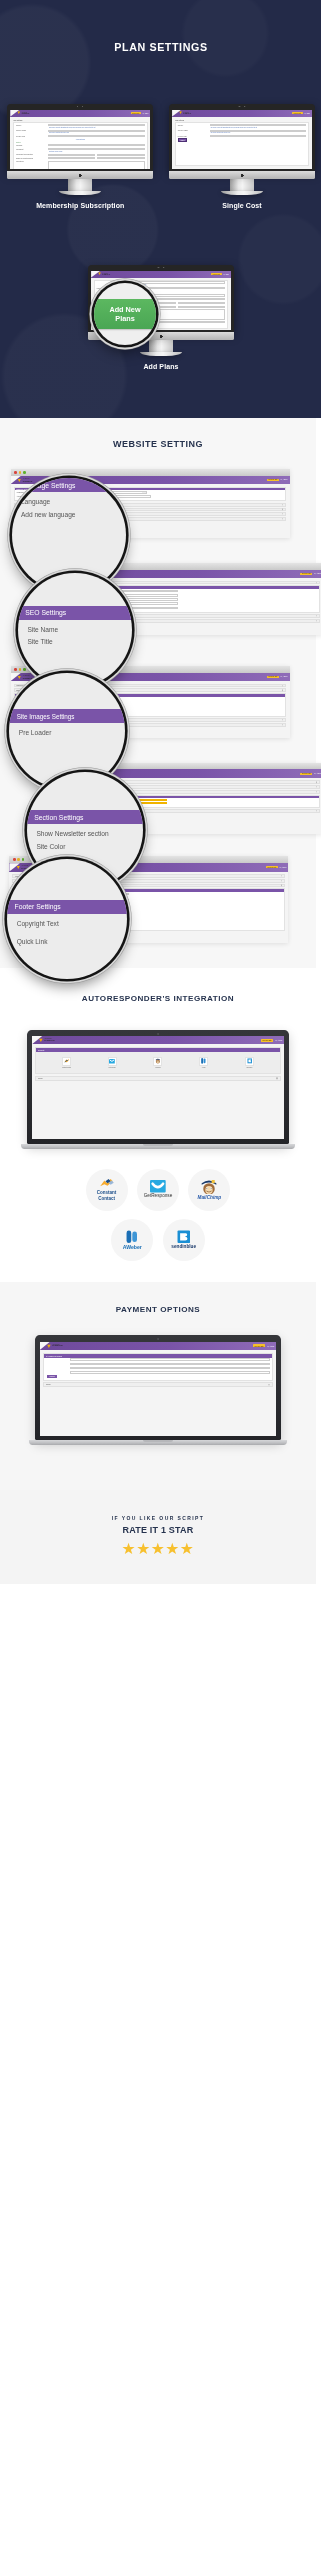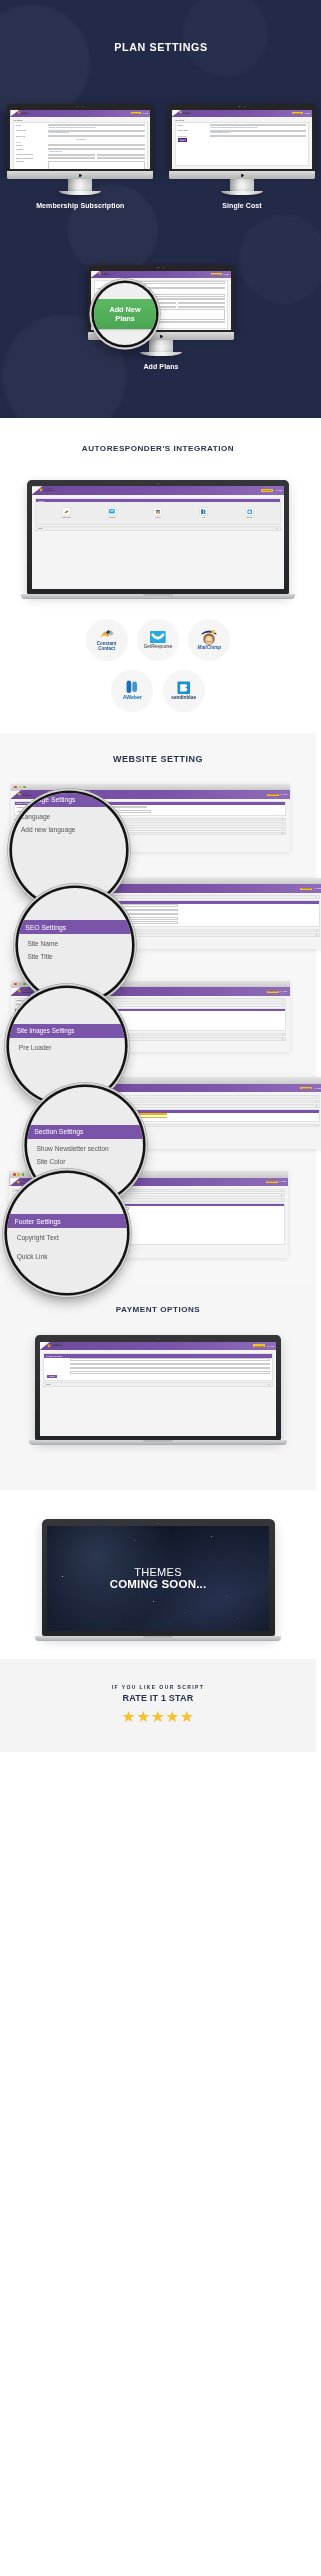--- a/index.html
+++ b/index.html
@@ -438,20 +438,310 @@
     </div>
 
     <div class="loupe green" style="left:94px; top:283px; width:62px; height:62px; align-items:center; justify-content:center;">
       <div class="btn-green">Add New Plans</div>
     </div>
     <svg class="cursor-hand" style="left:124px;top:318px;" viewBox="0 0 26 32">
       <path d="M9 2c0-1.1.9-2 2-2s2 .9 2 2v11h1V5c0-1.1.9-2 2-2s2 .9 2 2v8h1V7c0-1.1.9-2 2-2s2 .9 2 2v10c0 7-3 13-9 13-5 0-7-3-9-7L2 17c-.7-1.2.4-2.6 1.7-2.2L9 17V2z" fill="#ffffff" stroke="#1a1a1a" stroke-width="1.3"></path>
     </svg>
   </section>
 
+  <section class="sec-white" style="padding:21px 0 15.7px;">
+    <div class="hdr-dark2" style="font-size:9px;">WEBSITE SETTING</div>
+
+    <div style="position:relative;height:97px;">
+      <div class="browser" style="position:absolute;left:10.5px;top:20px;width:279px;">
+        <div class="chrome">
+          <span class="dot d1"></span>
+          <span class="dot d2"></span>
+          <span class="dot d3"></span>
+        </div>
+        <div class="view" style="height:62px;">
+          <div class="app">
+            <div class="topbar" style="height:8.4px;">
+              <div class="wedge" style="height:8.4px;width:15.7px;clip-path:polygon(0 0,10.5px 0,0 8.4px);"></div>
+              <div class="burger"></div>
+              <div class="logo">
+                <span class="mark" style="font-size:5.2px;">▼</span>
+                <span class="txt">
+                  <span class="t1" style="font-size:1.8px;">THEME</span>
+                  <span class="t2" style="font-size:2.3px;">PORTAL</span>
+                </span>
+              </div>
+              <div class="topright">
+                <span class="btn-preview" style="font-size:1.6px;">Preview Site</span>
+                <span class="hi-admin" style="font-size:1.6px;">Hi, Admin</span>
+              </div>
+            </div>
+            <div class="body" style="padding:2.6px 3.1px;">
+              <div class="panel" style="padding-bottom:1.6px;">
+                <div class="panel-h" style="font-size:1.6px;">Language Settings</div>
+                <div class="row">
+                  <span class="lbl" style="width:18px;font-size:1.6px;">Language</span>
+                  <span class="inp sel" style="height:2.6px;flex:none;width:110px;"></span>
+                </div>
+                <div class="row">
+                  <span class="lbl" style="width:18px;font-size:1.6px;">Add new language</span>
+                  <span class="inp" style="height:2.6px;flex:none;width:114px;"></span>
+                </div>
+              </div>
+              <div class="closed-row">SEO Settings</div>
+              <div class="closed-row">Site Images Settings</div>
+              <div class="closed-row">Section Settings</div>
+              <div class="closed-row">Footer Settings</div>
+            </div>
+          </div>
+        </div>
+      </div>
+      <div class="loupe" style="left:11.5px;top:29px;width:114px;height:114px;">
+        <div class="lp-head">Language Settings</div>
+        <div class="lp-item">Language</div>
+        <div class="lp-item">Add new language</div>
+        <div class="lp-foot"></div>
+      </div>
+    </div>
+
+    <div style="position:relative;height:100px;">
+      <div class="browser" style="position:absolute;left:44px;top:17px;width:279px;">
+        <div class="chrome">
+          <span class="dot d1"></span>
+          <span class="dot d2"></span>
+          <span class="dot d3"></span>
+        </div>
+        <div class="view" style="height:65px;">
+          <div class="app">
+            <div class="topbar" style="height:8.4px;">
+              <div class="wedge" style="height:8.4px;width:15.7px;clip-path:polygon(0 0,10.5px 0,0 8.4px);"></div>
+              <div class="burger"></div>
+              <div class="logo">
+                <span class="mark" style="font-size:5.2px;">▼</span>
+                <span class="txt">
+                  <span class="t1" style="font-size:1.8px;">THEME</span>
+                  <span class="t2" style="font-size:2.3px;">PORTAL</span>
+                </span>
+              </div>
+              <div class="topright">
+                <span class="btn-preview" style="font-size:1.6px;">Preview Site</span>
+                <span class="hi-admin" style="font-size:1.6px;">Hi, Admin</span>
+              </div>
+            </div>
+            <div class="body" style="padding:2.6px 3.1px;">
+              <div class="closed-row">Language Settings</div>
+              <div class="panel" style="padding-bottom:1.6px;">
+                <div class="panel-h" style="font-size:1.6px;">SEO Settings</div>
+                <div class="row">
+                  <span class="lbl" style="width:21px;font-size:1.6px;">Site Name</span>
+                  <span class="inp" style="height:2.6px;flex:none;width:105px;"></span>
+                </div>
+                <div class="row">
+                  <span class="lbl" style="width:21px;font-size:1.6px;">Site Title</span>
+                  <span class="inp" style="height:2.6px;flex:none;width:105px;"></span>
+                </div>
+                <div class="row">
+                    <span class="lbl" style="width:21px;"></span>
+                    <span class="inp" style="height:2.6px;flex:none;width:105px;"></span>
+                  </div>
+                <div class="row">
+                    <span class="lbl" style="width:21px;"></span>
+                    <span class="inp" style="height:2.6px;flex:none;width:105px;"></span>
+                  </div>
+                <div class="row">
+                    <span class="lbl" style="width:21px;"></span>
+                    <span class="inp" style="height:2.6px;flex:none;width:105px;"></span>
+                  </div>
+              </div>
+              <div class="closed-row">Site Images Settings</div>
+              <div class="closed-row">Section Settings</div>
+            </div>
+          </div>
+        </div>
+      </div>
+      <div class="loupe" style="left:18px;top:27px;width:114px;height:114px;">
+        <div class="lp-head" style="margin-top:32.5px;">SEO Settings</div>
+        <div class="lp-item">Site Name</div>
+        <div class="lp-item">Site Title</div>
+      </div>
+    </div>
+
+    <div style="position:relative;height:101px;">
+      <div class="browser" style="position:absolute;left:10.5px;top:20px;width:279px;">
+        <div class="chrome">
+          <span class="dot d1"></span>
+          <span class="dot d2"></span>
+          <span class="dot d3"></span>
+        </div>
+        <div class="view" style="height:65px;">
+          <div class="app">
+            <div class="topbar" style="height:8.4px;">
+              <div class="wedge" style="height:8.4px;width:15.7px;clip-path:polygon(0 0,10.5px 0,0 8.4px);"></div>
+              <div class="burger"></div>
+              <div class="logo">
+                <span class="mark" style="font-size:5.2px;">▼</span>
+                <span class="txt">
+                  <span class="t1" style="font-size:1.8px;">THEME</span>
+                  <span class="t2" style="font-size:2.3px;">PORTAL</span>
+                </span>
+              </div>
+              <div class="topright">
+                <span class="btn-preview" style="font-size:1.6px;">Preview Site</span>
+                <span class="hi-admin" style="font-size:1.6px;">Hi, Admin</span>
+              </div>
+            </div>
+            <div class="body" style="padding:2.6px 3.1px;">
+              <div class="closed-row">Language Settings</div>
+              <div class="closed-row">SEO Settings</div>
+              <div class="panel" style="padding-bottom:2.1px;">
+                <div class="panel-h" style="font-size:1.6px;">Site Images Settings</div>
+                <div class="row" style="align-items:flex-start;">
+                  <span class="lbl" style="width:21px;font-size:1.6px;">Pre Loader</span>
+                  <span style="display:flex;flex-direction:column;gap:1.6px;">
+                    <span style="width:13.6px;height:6.8px;background:#fff;border:0.2px solid #ddd;display:flex;align-items:center;justify-content:center;color:#f0b400;font-size:3.1px;">▼</span>
+                    <span style="width:13.6px;height:6.8px;background:#fff;border:0.2px solid #ddd;display:flex;align-items:center;justify-content:center;color:#f0b400;font-size:3.1px;">▼</span>
+                  </span>
+                </div>
+              </div>
+              <div class="closed-row">Section Settings</div>
+              <div class="closed-row">Footer Settings</div>
+            </div>
+          </div>
+        </div>
+      </div>
+      <div class="loupe" style="left:9.4px;top:27px;width:116px;height:116px;">
+        <div class="lp-head" style="margin-top:36px;font-size:6.3px;">Site Images Settings</div>
+        <div class="lp-item">Pre Loader</div>
+      </div>
+    </div>
+
+    <div style="position:relative;height:100px;">
+      <div class="browser" style="position:absolute;left:44px;top:15.7px;width:279px;">
+        <div class="chrome">
+          <span class="dot d1"></span>
+          <span class="dot d2"></span>
+          <span class="dot d3"></span>
+        </div>
+        <div class="view" style="height:65px;">
+          <div class="app">
+            <div class="topbar" style="height:8.4px;">
+              <div class="wedge" style="height:8.4px;width:15.7px;clip-path:polygon(0 0,10.5px 0,0 8.4px);"></div>
+              <div class="burger"></div>
+              <div class="logo">
+                <span class="mark" style="font-size:5.2px;">▼</span>
+                <span class="txt">
+                  <span class="t1" style="font-size:1.8px;">THEME</span>
+                  <span class="t2" style="font-size:2.3px;">PORTAL</span>
+                </span>
+              </div>
+              <div class="topright">
+                <span class="btn-preview" style="font-size:1.6px;">Preview Site</span>
+                <span class="hi-admin" style="font-size:1.6px;">Hi, Admin</span>
+              </div>
+            </div>
+            <div class="body" style="padding:2.6px 3.1px;">
+              <div class="closed-row">Language Settings</div>
+              <div class="closed-row">SEO Settings</div>
+              <div class="closed-row">Site Images Settings</div>
+              <div class="panel" style="padding-bottom:2.1px;">
+                <div class="panel-h" style="font-size:1.6px;">Section Settings</div>
+                <div class="row">
+                  <span class="lbl" style="width:31px;font-size:1.6px;">Show Newsletter section</span>
+                  <span class="bar-yellow" style="width:84px;"></span>
+                </div>
+                <div class="row">
+                  <span class="lbl" style="width:31px;font-size:1.6px;">Site Color</span>
+                  <span class="bar-yellow" style="width:84px;"></span>
+                </div>
+              </div>
+              <div class="closed-row">Footer Settings</div>
+            </div>
+          </div>
+        </div>
+      </div>
+      <div class="loupe" style="left:27px;top:25px;width:116px;height:116px;">
+        <div class="lp-head" style="margin-top:38px;">Section Settings</div>
+        <div class="lp-item">Show Newsletter section</div>
+        <div class="lp-item">Site Color</div>
+      </div>
+    </div>
+
+    <div style="position:relative;height:105px;">
+      <div class="browser" style="position:absolute;left:9.4px;top:9.4px;width:279px;">
+        <div class="chrome">
+          <span class="dot d1"></span>
+          <span class="dot d2"></span>
+          <span class="dot d3"></span>
+        </div>
+        <div class="view" style="height:80px;">
+          <div class="app">
+            <div class="topbar" style="height:8.4px;">
+              <div class="wedge" style="height:8.4px;width:15.7px;clip-path:polygon(0 0,10.5px 0,0 8.4px);"></div>
+              <div class="burger"></div>
+              <div class="logo">
+                <span class="mark" style="font-size:5.2px;">▼</span>
+                <span class="txt">
+                  <span class="t1" style="font-size:1.8px;">THEME</span>
+                  <span class="t2" style="font-size:2.3px;">PORTAL</span>
+                </span>
+              </div>
+              <div class="topright">
+                <span class="btn-preview" style="font-size:1.6px;">Preview Site</span>
+                <span class="hi-admin" style="font-size:1.6px;">Hi, Admin</span>
+              </div>
+            </div>
+            <div class="body" style="padding:2.6px 3.1px;">
+              <div class="closed-row">Language Settings</div>
+              <div class="closed-row">SEO Settings</div>
+              <div class="closed-row">Site Images Settings</div>
+              <div class="panel" style="padding-bottom:2.1px;">
+                <div class="panel-h" style="font-size:1.6px;">Footer Settings</div>
+                <div class="row">
+                    <span class="lbl" style="width:17px;font-size:1.6px;">Copyright Text</span>
+                    <span class="inp" style="height:2.6px;flex:none;width:94px;"></span>
+                  </div>
+                <div class="hint" style="padding-left:21px;">Checkbox shows, whether it to display to user or not.</div>
+                <div class="row">
+                    <span class="lbl" style="width:17px;font-size:1.6px;">Quick Link</span>
+                    <span class="inp" style="height:2.6px;flex:none;width:94px;"></span>
+                  </div>
+                <div class="hint" style="padding-left:21px;">Checkbox shows, whether it to display to user or not.</div>
+                <div class="row">
+                    <span class="lbl" style="width:17px;"></span>
+                    <span class="inp" style="height:2.6px;flex:none;width:94px;"></span>
+                  </div>
+                <div class="hint" style="padding-left:21px;">Checkbox shows, whether it to display to user or not.</div>
+                <div class="row">
+                    <span class="lbl" style="width:17px;font-size:1.6px;">Address</span>
+                    <span class="inp" style="height:2.6px;flex:none;width:94px;"></span>
+                  </div>
+                <div class="hint" style="padding-left:21px;">Checkbox shows, whether it to display to user or not.</div>
+                <div class="row">
+                    <span class="lbl" style="width:17px;font-size:1.6px;">Phone</span>
+                    <span class="inp" style="height:2.6px;flex:none;width:94px;"></span>
+                  </div>
+                <div class="hint" style="padding-left:21px;">Checkbox shows, whether it to display to user or not.</div>
+                <div class="row">
+                    <span class="lbl" style="width:17px;font-size:1.6px;">Email</span>
+                    <span class="inp" style="height:2.6px;flex:none;width:94px;"></span>
+                  </div>
+                <div class="hint" style="padding-left:21px;">Checkbox shows, whether it to display to user or not.</div>
+              </div>
+            </div>
+          </div>
+        </div>
+      </div>
+      <div class="loupe" style="left:7.3px;top:11.5px;width:120px;height:120px;">
+        <div class="lp-head" style="margin-top:41px;">Footer Settings</div>
+        <div class="lp-item">Copyright Text</div>
+        <div class="lp-item" style="padding-top:11.5px;">Quick Link</div>
+      </div>
+    </div>
+  </section>
+
   <section class="sec-white" style="background:#fff;padding:26px 0 21px;">
     <div class="hdr-dark2" style="font-size:8.1px;">AUTORESPONDER'S INTEGRATION</div>
 
     <div class="laptop" style="width:262px;margin:27px auto 0;">
       <div class="lid">
         <div class="cam2"></div>
         <div class="disp" style="height:103px;">
           <div class="app">
             <div class="topbar" style="height:8.4px;">
               <div class="wedge" style="height:8.4px;width:15.7px;clip-path:polygon(0 0,10.5px 0,0 8.4px);"></div>
@@ -573,310 +863,20 @@
       <div class="circ">
         <svg width="13.6" height="13.6" viewBox="0 0 26 26">
           <rect x="1" y="1" width="24" height="24" rx="2" fill="#1b8fd4"></rect>
           <path d="M6 6 H17 Q19.5 6 19.5 9 Q19.5 12 15 12.5 Q20 13 20 16.5 Q20 20 16 20 H6Z" fill="#fff"></path>
         </svg>
         <div class="cname" style="color:#1b3a6b;font-size:4.7px;">sendinblue</div>
       </div>
     </div>
   </section>
 
-  <section class="sec-white" style="padding:21px 0 15.7px;">
-    <div class="hdr-dark2" style="font-size:9px;">WEBSITE SETTING</div>
-
-    <div style="position:relative;height:97px;">
-      <div class="browser" style="position:absolute;left:10.5px;top:20px;width:279px;">
-        <div class="chrome">
-          <span class="dot d1"></span>
-          <span class="dot d2"></span>
-          <span class="dot d3"></span>
-        </div>
-        <div class="view" style="height:62px;">
-          <div class="app">
-            <div class="topbar" style="height:8.4px;">
-              <div class="wedge" style="height:8.4px;width:15.7px;clip-path:polygon(0 0,10.5px 0,0 8.4px);"></div>
-              <div class="burger"></div>
-              <div class="logo">
-                <span class="mark" style="font-size:5.2px;">▼</span>
-                <span class="txt">
-                  <span class="t1" style="font-size:1.8px;">THEME</span>
-                  <span class="t2" style="font-size:2.3px;">PORTAL</span>
-                </span>
-              </div>
-              <div class="topright">
-                <span class="btn-preview" style="font-size:1.6px;">Preview Site</span>
-                <span class="hi-admin" style="font-size:1.6px;">Hi, Admin</span>
-              </div>
-            </div>
-            <div class="body" style="padding:2.6px 3.1px;">
-              <div class="panel" style="padding-bottom:1.6px;">
-                <div class="panel-h" style="font-size:1.6px;">Language Settings</div>
-                <div class="row">
-                  <span class="lbl" style="width:18px;font-size:1.6px;">Language</span>
-                  <span class="inp sel" style="height:2.6px;flex:none;width:110px;"></span>
-                </div>
-                <div class="row">
-                  <span class="lbl" style="width:18px;font-size:1.6px;">Add new language</span>
-                  <span class="inp" style="height:2.6px;flex:none;width:114px;"></span>
-                </div>
-              </div>
-              <div class="closed-row">SEO Settings</div>
-              <div class="closed-row">Site Images Settings</div>
-              <div class="closed-row">Section Settings</div>
-              <div class="closed-row">Footer Settings</div>
-            </div>
-          </div>
-        </div>
-      </div>
-      <div class="loupe" style="left:11.5px;top:29px;width:114px;height:114px;">
-        <div class="lp-head">Language Settings</div>
-        <div class="lp-item">Language</div>
-        <div class="lp-item">Add new language</div>
-        <div class="lp-foot"></div>
-      </div>
-    </div>
-
-    <div style="position:relative;height:100px;">
-      <div class="browser" style="position:absolute;left:44px;top:17px;width:279px;">
-        <div class="chrome">
-          <span class="dot d1"></span>
-          <span class="dot d2"></span>
-          <span class="dot d3"></span>
-        </div>
-        <div class="view" style="height:65px;">
-          <div class="app">
-            <div class="topbar" style="height:8.4px;">
-              <div class="wedge" style="height:8.4px;width:15.7px;clip-path:polygon(0 0,10.5px 0,0 8.4px);"></div>
-              <div class="burger"></div>
-              <div class="logo">
-                <span class="mark" style="font-size:5.2px;">▼</span>
-                <span class="txt">
-                  <span class="t1" style="font-size:1.8px;">THEME</span>
-                  <span class="t2" style="font-size:2.3px;">PORTAL</span>
-                </span>
-              </div>
-              <div class="topright">
-                <span class="btn-preview" style="font-size:1.6px;">Preview Site</span>
-                <span class="hi-admin" style="font-size:1.6px;">Hi, Admin</span>
-              </div>
-            </div>
-            <div class="body" style="padding:2.6px 3.1px;">
-              <div class="closed-row">Language Settings</div>
-              <div class="panel" style="padding-bottom:1.6px;">
-                <div class="panel-h" style="font-size:1.6px;">SEO Settings</div>
-                <div class="row">
-                  <span class="lbl" style="width:21px;font-size:1.6px;">Site Name</span>
-                  <span class="inp" style="height:2.6px;flex:none;width:105px;"></span>
-                </div>
-                <div class="row">
-                  <span class="lbl" style="width:21px;font-size:1.6px;">Site Title</span>
-                  <span class="inp" style="height:2.6px;flex:none;width:105px;"></span>
-                </div>
-                <div class="row">
-                    <span class="lbl" style="width:21px;"></span>
-                    <span class="inp" style="height:2.6px;flex:none;width:105px;"></span>
-                  </div>
-                <div class="row">
-                    <span class="lbl" style="width:21px;"></span>
-                    <span class="inp" style="height:2.6px;flex:none;width:105px;"></span>
-                  </div>
-                <div class="row">
-                    <span class="lbl" style="width:21px;"></span>
-                    <span class="inp" style="height:2.6px;flex:none;width:105px;"></span>
-                  </div>
-              </div>
-              <div class="closed-row">Site Images Settings</div>
-              <div class="closed-row">Section Settings</div>
-            </div>
-          </div>
-        </div>
-      </div>
-      <div class="loupe" style="left:18px;top:27px;width:114px;height:114px;">
-        <div class="lp-head" style="margin-top:32.5px;">SEO Settings</div>
-        <div class="lp-item">Site Name</div>
-        <div class="lp-item">Site Title</div>
-      </div>
-    </div>
-
-    <div style="position:relative;height:101px;">
-      <div class="browser" style="position:absolute;left:10.5px;top:20px;width:279px;">
-        <div class="chrome">
-          <span class="dot d1"></span>
-          <span class="dot d2"></span>
-          <span class="dot d3"></span>
-        </div>
-        <div class="view" style="height:65px;">
-          <div class="app">
-            <div class="topbar" style="height:8.4px;">
-              <div class="wedge" style="height:8.4px;width:15.7px;clip-path:polygon(0 0,10.5px 0,0 8.4px);"></div>
-              <div class="burger"></div>
-              <div class="logo">
-                <span class="mark" style="font-size:5.2px;">▼</span>
-                <span class="txt">
-                  <span class="t1" style="font-size:1.8px;">THEME</span>
-                  <span class="t2" style="font-size:2.3px;">PORTAL</span>
-                </span>
-              </div>
-              <div class="topright">
-                <span class="btn-preview" style="font-size:1.6px;">Preview Site</span>
-                <span class="hi-admin" style="font-size:1.6px;">Hi, Admin</span>
-              </div>
-            </div>
-            <div class="body" style="padding:2.6px 3.1px;">
-              <div class="closed-row">Language Settings</div>
-              <div class="closed-row">SEO Settings</div>
-              <div class="panel" style="padding-bottom:2.1px;">
-                <div class="panel-h" style="font-size:1.6px;">Site Images Settings</div>
-                <div class="row" style="align-items:flex-start;">
-                  <span class="lbl" style="width:21px;font-size:1.6px;">Pre Loader</span>
-                  <span style="display:flex;flex-direction:column;gap:1.6px;">
-                    <span style="width:13.6px;height:6.8px;background:#fff;border:0.2px solid #ddd;display:flex;align-items:center;justify-content:center;color:#f0b400;font-size:3.1px;">▼</span>
-                    <span style="width:13.6px;height:6.8px;background:#fff;border:0.2px solid #ddd;display:flex;align-items:center;justify-content:center;color:#f0b400;font-size:3.1px;">▼</span>
-                  </span>
-                </div>
-              </div>
-              <div class="closed-row">Section Settings</div>
-              <div class="closed-row">Footer Settings</div>
-            </div>
-          </div>
-        </div>
-      </div>
-      <div class="loupe" style="left:9.4px;top:27px;width:116px;height:116px;">
-        <div class="lp-head" style="margin-top:36px;font-size:6.3px;">Site Images Settings</div>
-        <div class="lp-item">Pre Loader</div>
-      </div>
-    </div>
-
-    <div style="position:relative;height:100px;">
-      <div class="browser" style="position:absolute;left:44px;top:15.7px;width:279px;">
-        <div class="chrome">
-          <span class="dot d1"></span>
-          <span class="dot d2"></span>
-          <span class="dot d3"></span>
-        </div>
-        <div class="view" style="height:65px;">
-          <div class="app">
-            <div class="topbar" style="height:8.4px;">
-              <div class="wedge" style="height:8.4px;width:15.7px;clip-path:polygon(0 0,10.5px 0,0 8.4px);"></div>
-              <div class="burger"></div>
-              <div class="logo">
-                <span class="mark" style="font-size:5.2px;">▼</span>
-                <span class="txt">
-                  <span class="t1" style="font-size:1.8px;">THEME</span>
-                  <span class="t2" style="font-size:2.3px;">PORTAL</span>
-                </span>
-              </div>
-              <div class="topright">
-                <span class="btn-preview" style="font-size:1.6px;">Preview Site</span>
-                <span class="hi-admin" style="font-size:1.6px;">Hi, Admin</span>
-              </div>
-            </div>
-            <div class="body" style="padding:2.6px 3.1px;">
-              <div class="closed-row">Language Settings</div>
-              <div class="closed-row">SEO Settings</div>
-              <div class="closed-row">Site Images Settings</div>
-              <div class="panel" style="padding-bottom:2.1px;">
-                <div class="panel-h" style="font-size:1.6px;">Section Settings</div>
-                <div class="row">
-                  <span class="lbl" style="width:31px;font-size:1.6px;">Show Newsletter section</span>
-                  <span class="bar-yellow" style="width:84px;"></span>
-                </div>
-                <div class="row">
-                  <span class="lbl" style="width:31px;font-size:1.6px;">Site Color</span>
-                  <span class="bar-yellow" style="width:84px;"></span>
-                </div>
-              </div>
-              <div class="closed-row">Footer Settings</div>
-            </div>
-          </div>
-        </div>
-      </div>
-      <div class="loupe" style="left:27px;top:25px;width:116px;height:116px;">
-        <div class="lp-head" style="margin-top:38px;">Section Settings</div>
-        <div class="lp-item">Show Newsletter section</div>
-        <div class="lp-item">Site Color</div>
-      </div>
-    </div>
-
-    <div style="position:relative;height:105px;">
-      <div class="browser" style="position:absolute;left:9.4px;top:9.4px;width:279px;">
-        <div class="chrome">
-          <span class="dot d1"></span>
-          <span class="dot d2"></span>
-          <span class="dot d3"></span>
-        </div>
-        <div class="view" style="height:80px;">
-          <div class="app">
-            <div class="topbar" style="height:8.4px;">
-              <div class="wedge" style="height:8.4px;width:15.7px;clip-path:polygon(0 0,10.5px 0,0 8.4px);"></div>
-              <div class="burger"></div>
-              <div class="logo">
-                <span class="mark" style="font-size:5.2px;">▼</span>
-                <span class="txt">
-                  <span class="t1" style="font-size:1.8px;">THEME</span>
-                  <span class="t2" style="font-size:2.3px;">PORTAL</span>
-                </span>
-              </div>
-              <div class="topright">
-                <span class="btn-preview" style="font-size:1.6px;">Preview Site</span>
-                <span class="hi-admin" style="font-size:1.6px;">Hi, Admin</span>
-              </div>
-            </div>
-            <div class="body" style="padding:2.6px 3.1px;">
-              <div class="closed-row">Language Settings</div>
-              <div class="closed-row">SEO Settings</div>
-              <div class="closed-row">Site Images Settings</div>
-              <div class="panel" style="padding-bottom:2.1px;">
-                <div class="panel-h" style="font-size:1.6px;">Footer Settings</div>
-                <div class="row">
-                    <span class="lbl" style="width:17px;font-size:1.6px;">Copyright Text</span>
-                    <span class="inp" style="height:2.6px;flex:none;width:94px;"></span>
-                  </div>
-                <div class="hint" style="padding-left:21px;">Checkbox shows, whether it to display to user or not.</div>
-                <div class="row">
-                    <span class="lbl" style="width:17px;font-size:1.6px;">Quick Link</span>
-                    <span class="inp" style="height:2.6px;flex:none;width:94px;"></span>
-                  </div>
-                <div class="hint" style="padding-left:21px;">Checkbox shows, whether it to display to user or not.</div>
-                <div class="row">
-                    <span class="lbl" style="width:17px;"></span>
-                    <span class="inp" style="height:2.6px;flex:none;width:94px;"></span>
-                  </div>
-                <div class="hint" style="padding-left:21px;">Checkbox shows, whether it to display to user or not.</div>
-                <div class="row">
-                    <span class="lbl" style="width:17px;font-size:1.6px;">Address</span>
-                    <span class="inp" style="height:2.6px;flex:none;width:94px;"></span>
-                  </div>
-                <div class="hint" style="padding-left:21px;">Checkbox shows, whether it to display to user or not.</div>
-                <div class="row">
-                    <span class="lbl" style="width:17px;font-size:1.6px;">Phone</span>
-                    <span class="inp" style="height:2.6px;flex:none;width:94px;"></span>
-                  </div>
-                <div class="hint" style="padding-left:21px;">Checkbox shows, whether it to display to user or not.</div>
-                <div class="row">
-                    <span class="lbl" style="width:17px;font-size:1.6px;">Email</span>
-                    <span class="inp" style="height:2.6px;flex:none;width:94px;"></span>
-                  </div>
-                <div class="hint" style="padding-left:21px;">Checkbox shows, whether it to display to user or not.</div>
-              </div>
-            </div>
-          </div>
-        </div>
-      </div>
-      <div class="loupe" style="left:7.3px;top:11.5px;width:120px;height:120px;">
-        <div class="lp-head" style="margin-top:41px;">Footer Settings</div>
-        <div class="lp-item">Copyright Text</div>
-        <div class="lp-item" style="padding-top:11.5px;">Quick Link</div>
-      </div>
-    </div>
-  </section>
-
   <section class="sec-white" style="background:#f6f6f6;padding:23px 0 24px;">
     <div class="hdr-dark2" style="font-size:8.1px;">PAYMENT OPTIONS</div>
 
     <div class="laptop" style="width:246px;margin:21px auto 0;position:relative;">
       <div class="lid">
         <div class="cam2"></div>
         <div class="disp" style="height:94px;">
           <div class="app">
             <div class="topbar" style="height:8.4px;">
               <div class="wedge" style="height:8.4px;width:15.7px;clip-path:polygon(0 0,10.5px 0,0 8.4px);"></div>
@@ -920,34 +920,20 @@
             </div>
           </div>
         </div>
       </div>
       <div class="base"></div>
 
     </div>
     <div style="height:21px;"></div>
   </section>
 
-  <section class="sec-themes" style="padding:29px 0 18px;">
-    <div class="laptop" style="width:233px;margin:0 auto;">
-      <div class="lid" style="border-radius:5.2px 5.2px 2.1px 2.1px;padding:6.3px 5.2px 5.2px;">
-        <div class="cam2"></div>
-        <div class="space-screen" style="height:105px;">
-          <div class="themes-txt">
-            <div class="l1">THEMES</div>
-            <div class="l2">COMING SOON...</div>
-          </div>
-        </div>
-      </div>
-      <div class="base"></div>
-    </div>
-  </section>
 
   <section class="sec-rate" style="padding:25px 0 27px;">
     <div class="rate-sub">IF YOU LIKE OUR SCRIPT</div>
     <div class="rate-main">RATE IT 1 STAR</div>
     <div class="stars">★★★★★</div>
   </section>
 
 </div>
 
 

